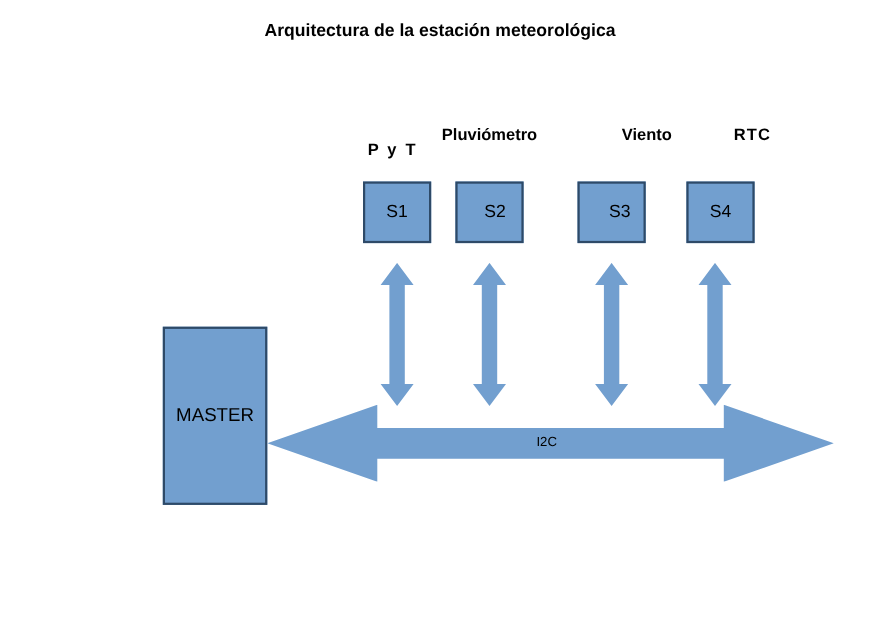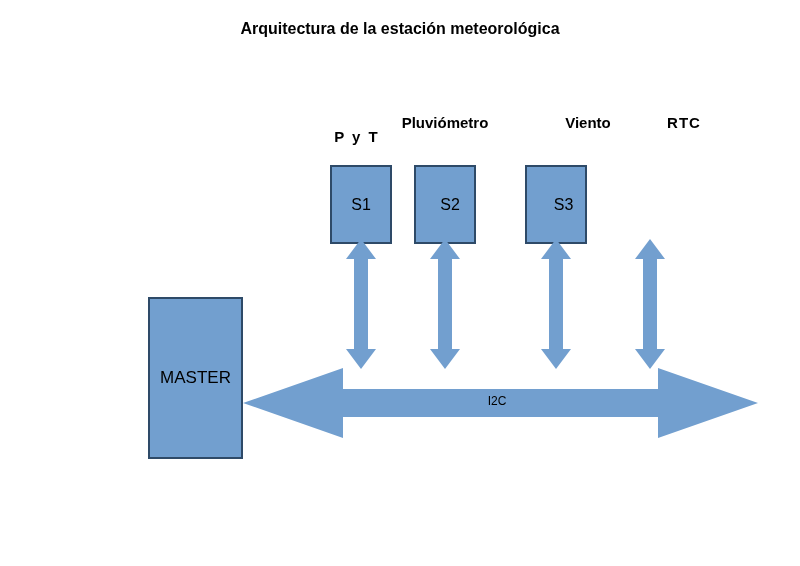--- a/index.html
+++ b/index.html
@@ -34,21 +34,21 @@
     white-space:nowrap;
   }
   .sensor-label.s0{left:357px;top:108px;letter-spacing:2px;margin-top:20px;}
   .sensor-label.s1{left:445px;}
   .sensor-label.s2{left:588px;}
   .sensor-label.s3{left:647px;letter-spacing:1px;margin-left:37px;}
   .sensor-box{
     position:absolute;
     top:165px;
     width:62px;
-    height:79px;
+    height:56px;
     background:var(--fill,#729FCF);
     border:2px solid var(--border,#2E4A68);
     box-sizing:border-box;
     display:flex;
     align-items:center;
     justify-content:center;
     font-size:16px;
     color:#000;
   }
   .sensor-box.s0{left:330px;}
@@ -106,20 +106,21 @@
   <div class="title">Arquitectura de la estación meteorológica</div>
 
   <div class="sensor-label s0">P y T</div>
   <div class="sensor-label s1">Pluviómetro</div>
   <div class="sensor-label s2">Viento</div>
   <div class="sensor-label s3">RTC</div>
 
   <div class="sensor-box s0">S1</div>
   <div class="sensor-box s1">S2</div>
   <div class="sensor-box s2">S3</div>
+  <div class="sensor-box s3">S4</div>
 
   <svg class="v-arrow s0" viewBox="0 0 32 130">
     <polygon points="16,0 31,20 23,20 23,110 31,110 16,130 1,110 9,110 9,20 1,20"></polygon>
   </svg>
   <svg class="v-arrow s1" viewBox="0 0 32 130">
     <polygon points="16,0 31,20 23,20 23,110 31,110 16,130 1,110 9,110 9,20 1,20"></polygon>
   </svg>
   <svg class="v-arrow s2" viewBox="0 0 32 130">
     <polygon points="16,0 31,20 23,20 23,110 31,110 16,130 1,110 9,110 9,20 1,20"></polygon>
   </svg>

